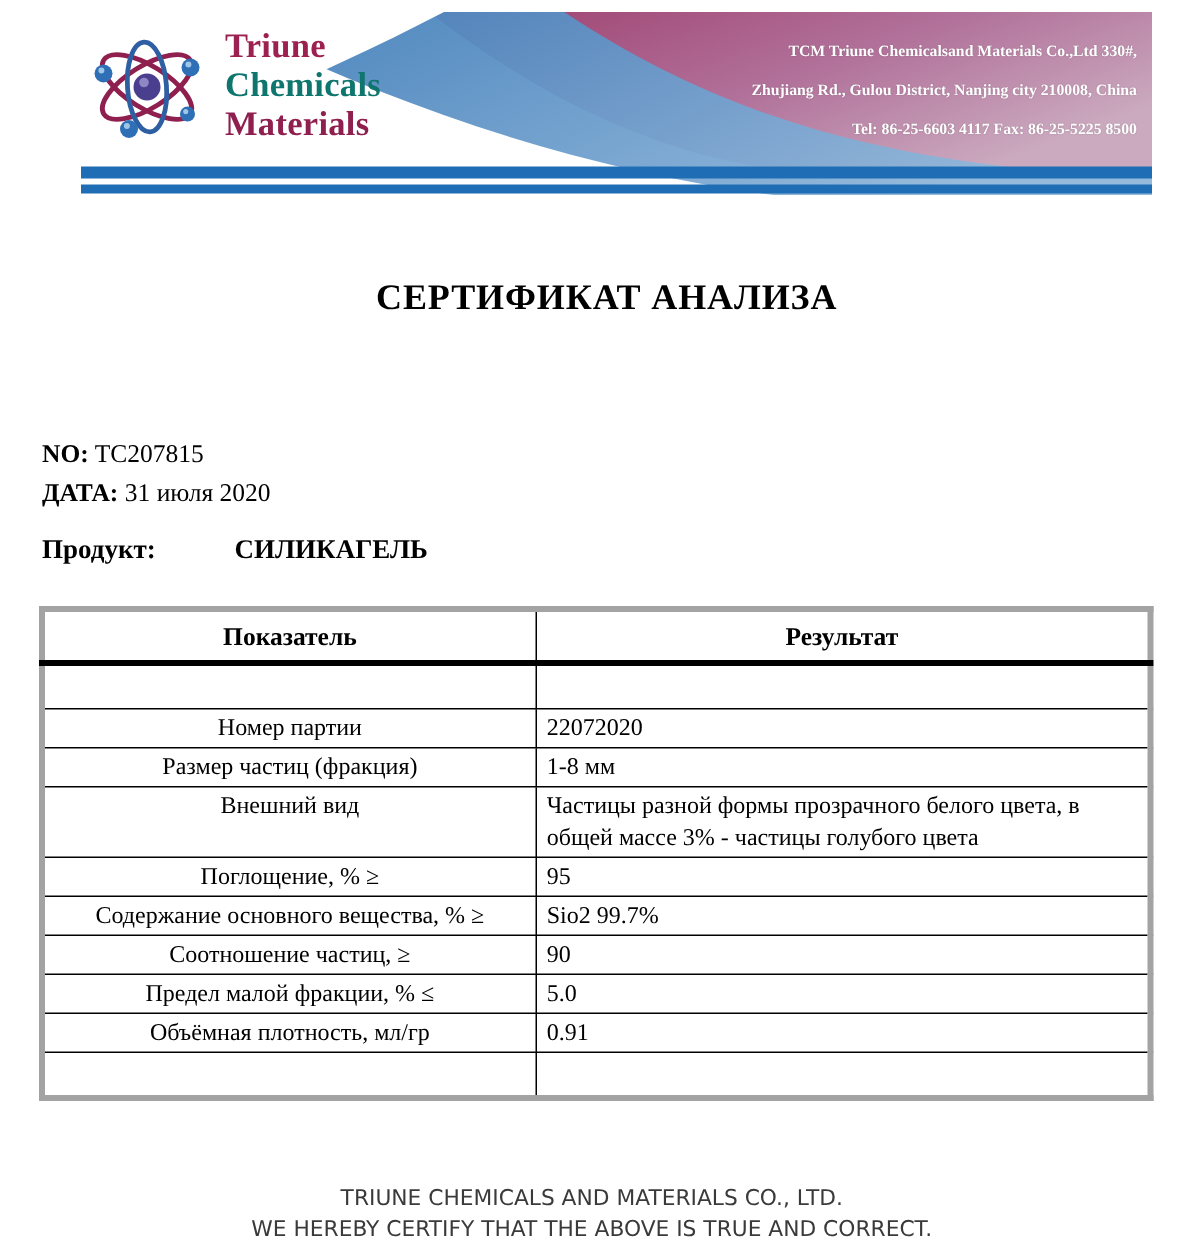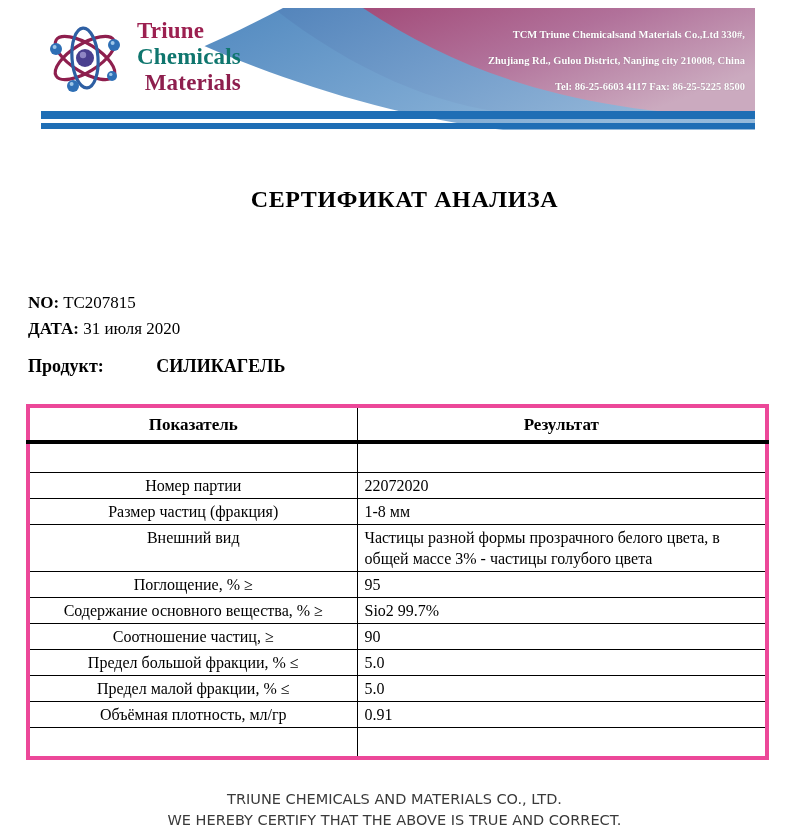--- a/index.html
+++ b/index.html
@@ -12,21 +12,21 @@
     height: 839px;
     font-family: "Liberation Serif", "DejaVu Serif", serif;
     color: #000000;
     position: relative;
     overflow: hidden;
   }
 
   
   .header {
     position: absolute;
-    left: 33px;
+    left: 46px;
     top: 8px;
     width: 722px;
     height: 130px;
   }
   .header-canvas {
     position: absolute;
     left: 0;
     top: 0;
     width: 722px;
     height: 130px;
@@ -43,21 +43,21 @@
     left: 104px;
     top: 10px;
     font-family: "Liberation Serif", "DejaVu Serif", serif;
     font-weight: bold;
     font-size: 23px;
     line-height: 26px;
     color: #9c2050;
     letter-spacing: 0.2px;
   }
   .brand .ln2 { color: #0f766e; }
-  .brand .ln3 { color: #8e1f4e; text-align: right; }
+  .brand .ln3 { color: #8e1f4e; }
 
   .addr {
     position: absolute;
     right: 10px;
     top: 14px;
     width: 420px;
     text-align: right;
     color: #ffffff;
     font-family: "Liberation Serif", "DejaVu Serif", serif;
     font-weight: bold;
@@ -102,21 +102,21 @@
   .meta-product .val { font-weight: bold; margin-left: 48px; }
 
   
   .coa-table {
     position: absolute;
     left: 26px;
     top: 404px;
     width: 739px;
     border-collapse: collapse;
     table-layout: fixed;
-    border: 4px solid #ec4899;
+    border: 4px solid #a3a3a3;
     background: #ffffff;
   }
   .coa-table col.c1 { width: 329px; }
   .coa-table col.c2 { width: 410px; }
   .coa-table th, .coa-table td {
     border: 1px solid #000000;
     padding: 2px 7px;
     font-size: 16px;
     line-height: 21px;
     vertical-align: top;
@@ -266,24 +266,20 @@
       </tr>
       <tr>
         <td class="param">Содержание основного вещества, % ≥</td>
         <td class="result">Sio2 99.7%</td>
       </tr>
       <tr>
         <td class="param">Соотношение частиц, ≥</td>
         <td class="result">90</td>
       </tr>
       <tr>
-        <td class="param">Предел большой фракции, % ≤</td>
-        <td class="result">5.0</td>
-      </tr>
-      <tr>
         <td class="param">Предел малой фракции, % ≤</td>
         <td class="result">5.0</td>
       </tr>
       <tr>
         <td class="param">Объёмная плотность, мл/гр</td>
         <td class="result">0.91</td>
       </tr>
       <tr class="spacer">
         <td class="param"></td>
         <td class="result"></td>

